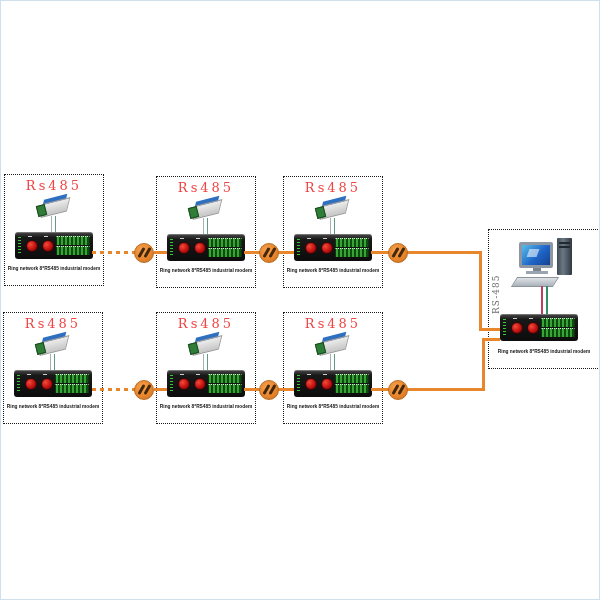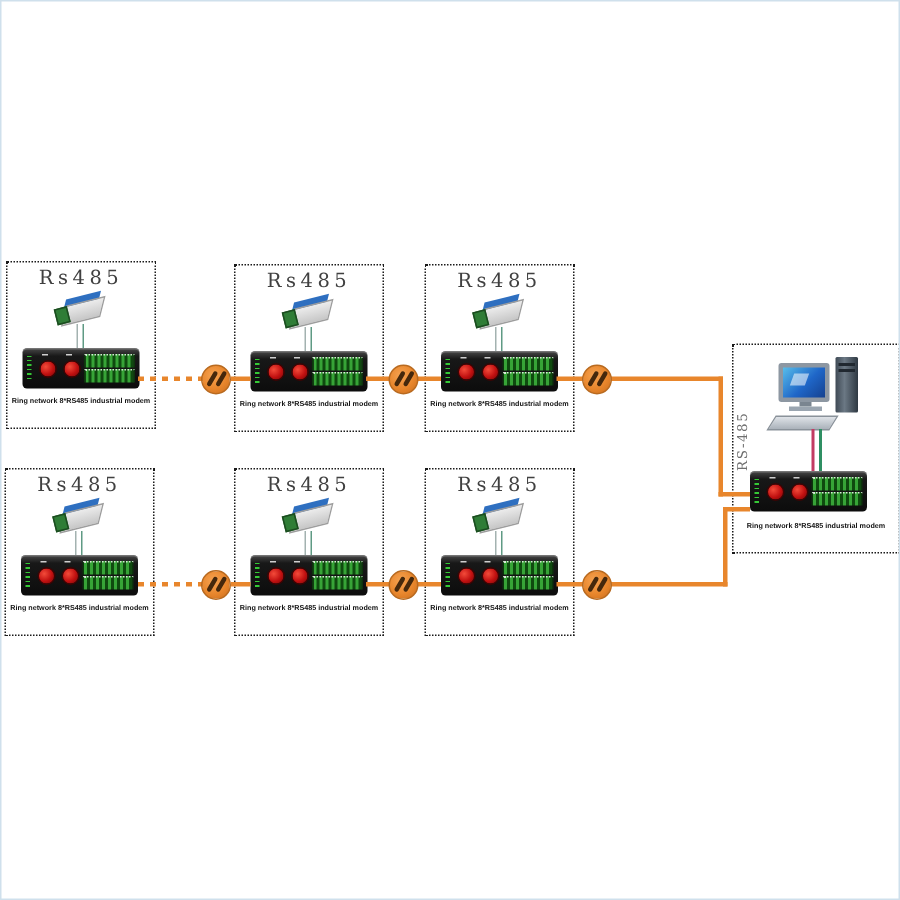--- a/index.html
+++ b/index.html
@@ -6,21 +6,21 @@
   body{width:600px;height:600px;position:relative;background:#ffffff;
        font-family:"Liberation Sans",sans-serif;overflow:hidden;
        box-sizing:border-box;border:1px solid #cfe0ec;}
   .abs{position:absolute;}
   
   .node{position:absolute;width:98px;height:110px;border:1px dotted #1a1a1a;background:#fff;}
   .n1{left:3px;top:173px;} .n2{left:155px;top:175px;} .n3{left:282px;top:175px;}
   .n4{left:2px;top:311px;} .n5{left:155px;top:311px;} .n6{left:282px;top:311px;}
   .host{position:absolute;left:487px;top:228px;width:110px;height:138px;border:1px dotted #1a1a1a;background:#fff;}
   .node-title{position:absolute;top:3px;left:0;width:100%;text-align:center;
-      font-family:"DejaVu Serif","Liberation Serif",serif;font-size:13px;color:#404040;letter-spacing:3px;}
+      font-family:"DejaVu Serif","Liberation Serif",serif;font-size:13px;color:#ef4444;letter-spacing:3px;}
   .caption{position:absolute;left:50%;white-space:nowrap;font-size:6px;font-weight:bold;color:#141414;
       transform:translateX(-50%) scale(0.8);}
   .node .caption{top:90px;}
   .host .caption{top:118px;}
   
   .adapter{position:absolute;left:32px;top:22px;width:34px;height:20px;}
   .adapter .atop{position:absolute;left:6px;top:0;width:24px;height:5px;background:#2e6fc0;
       transform:rotate(-14deg) skewX(-28deg);}
   .adapter .abody{position:absolute;left:5px;top:4px;width:25px;height:11px;
       background:linear-gradient(180deg,#ececec,#c6c6c6);border:1px solid #9d9d9d;

